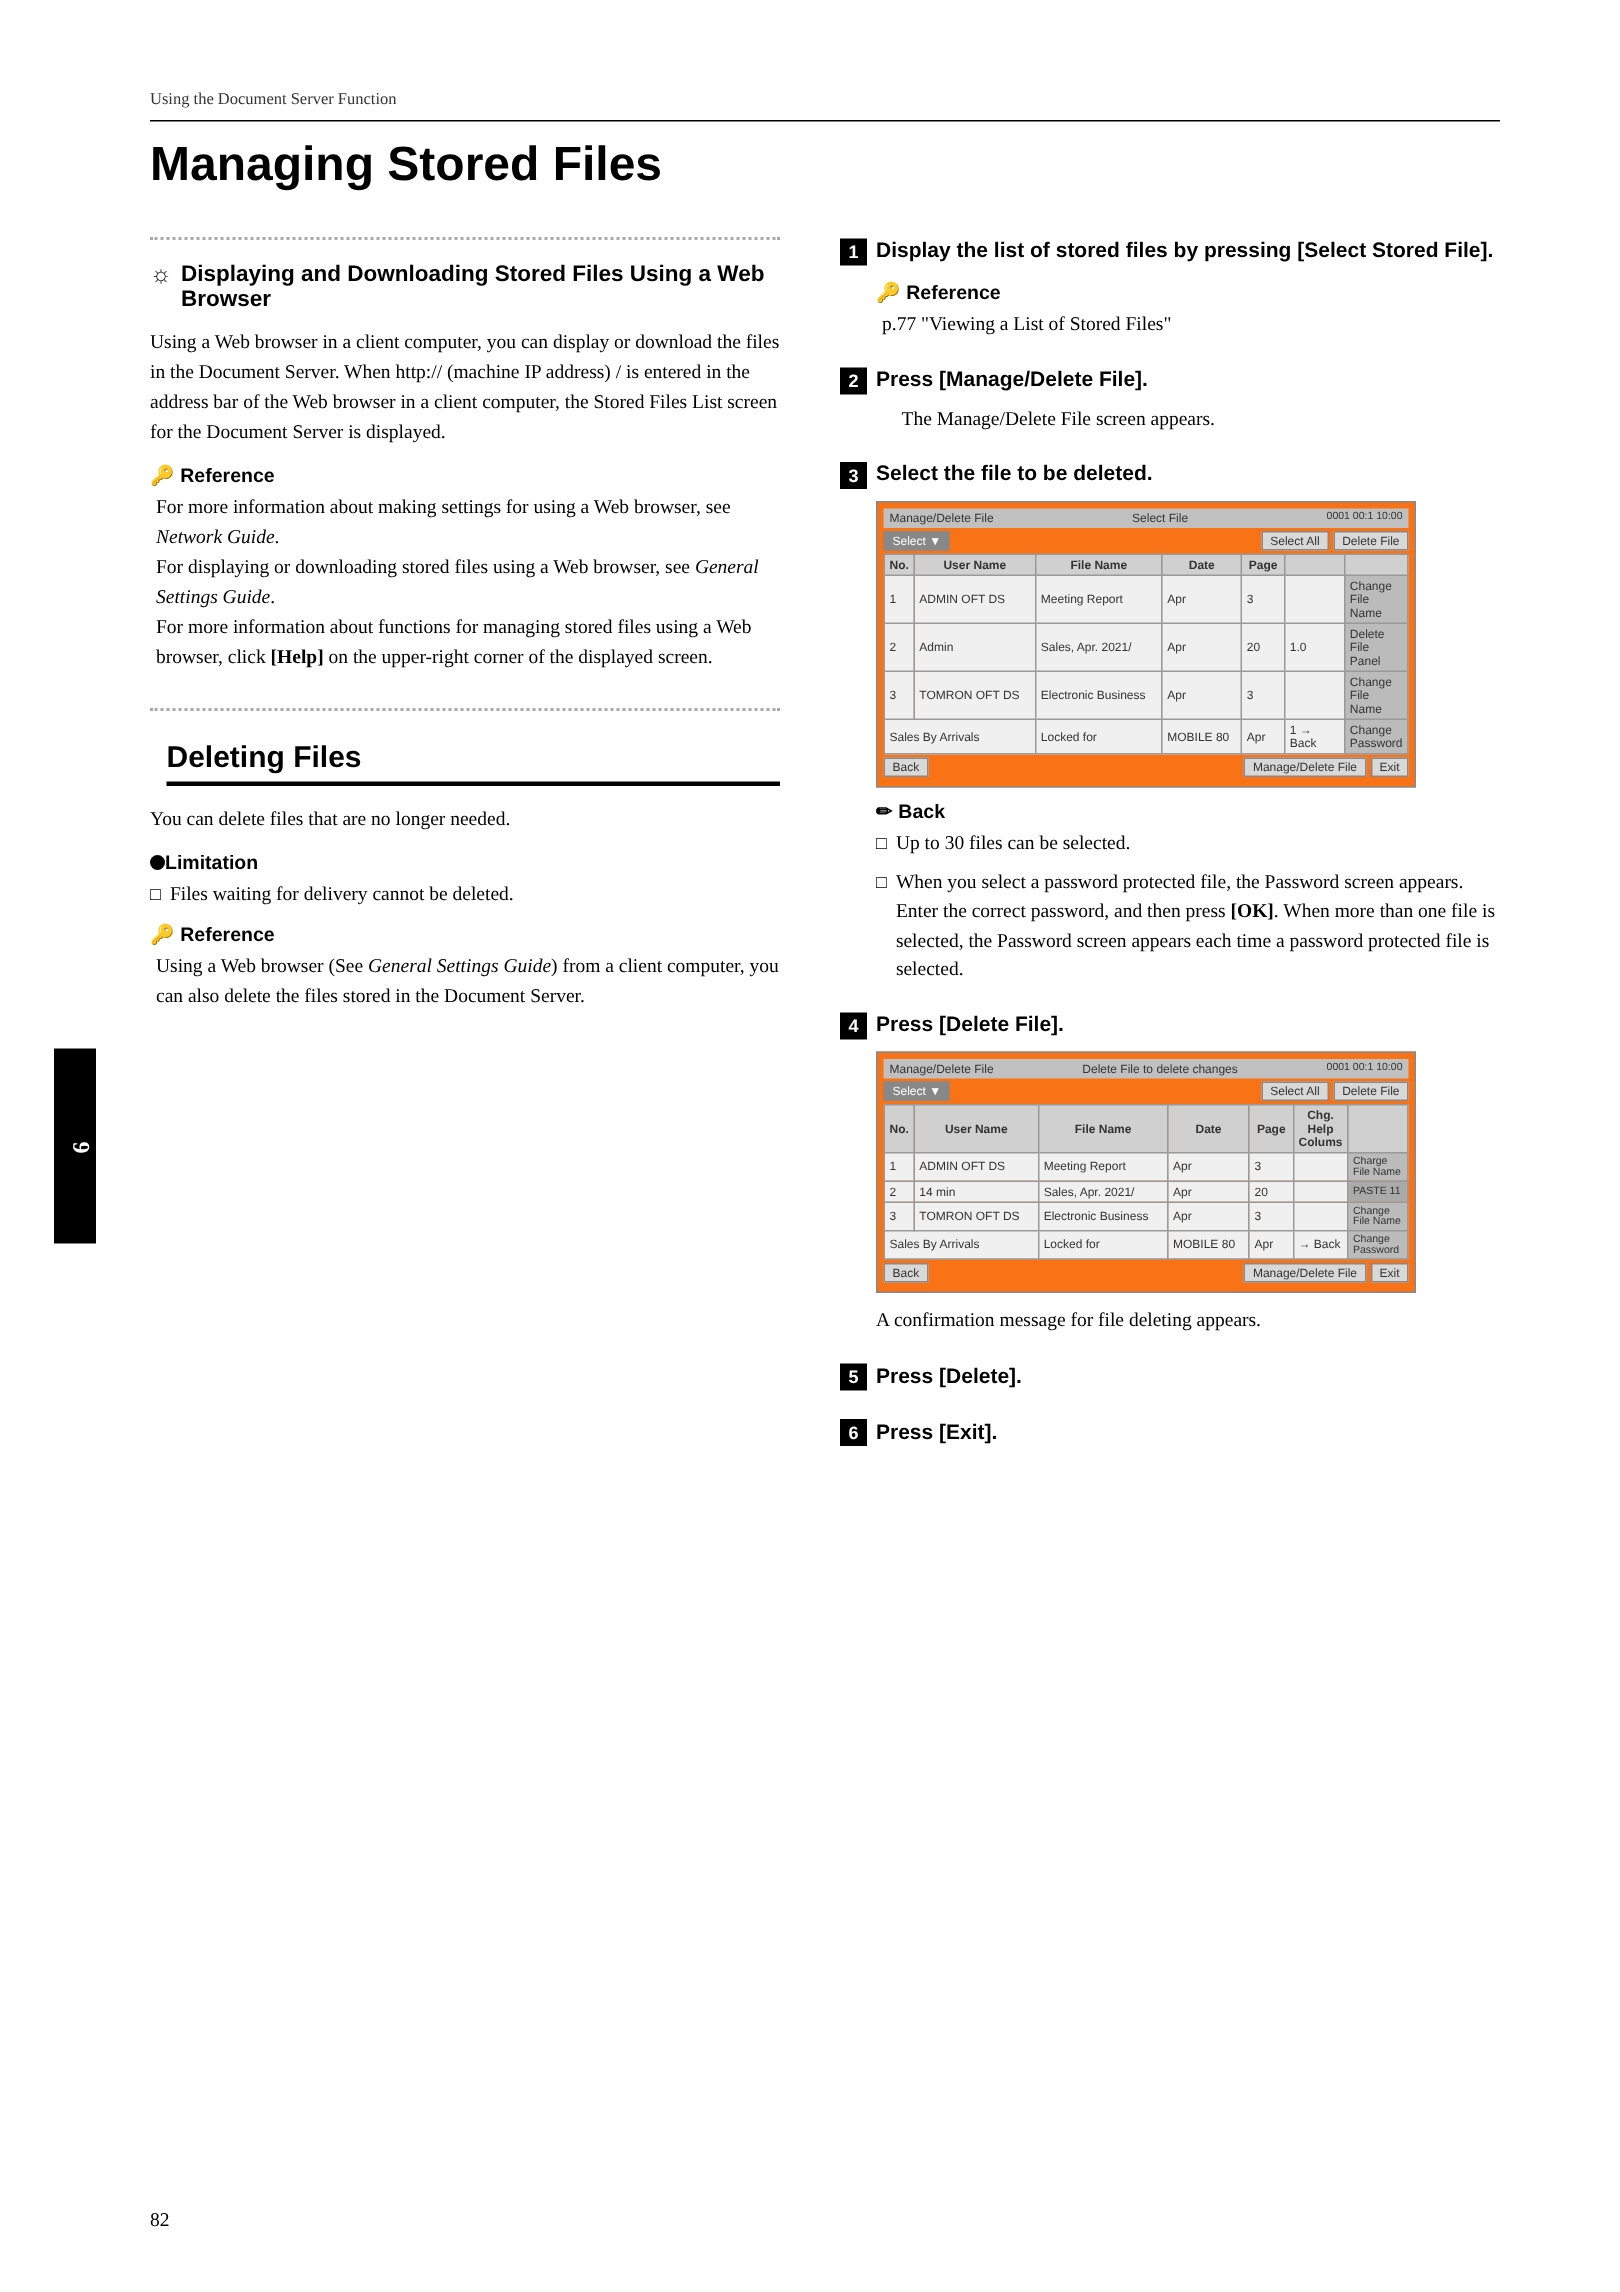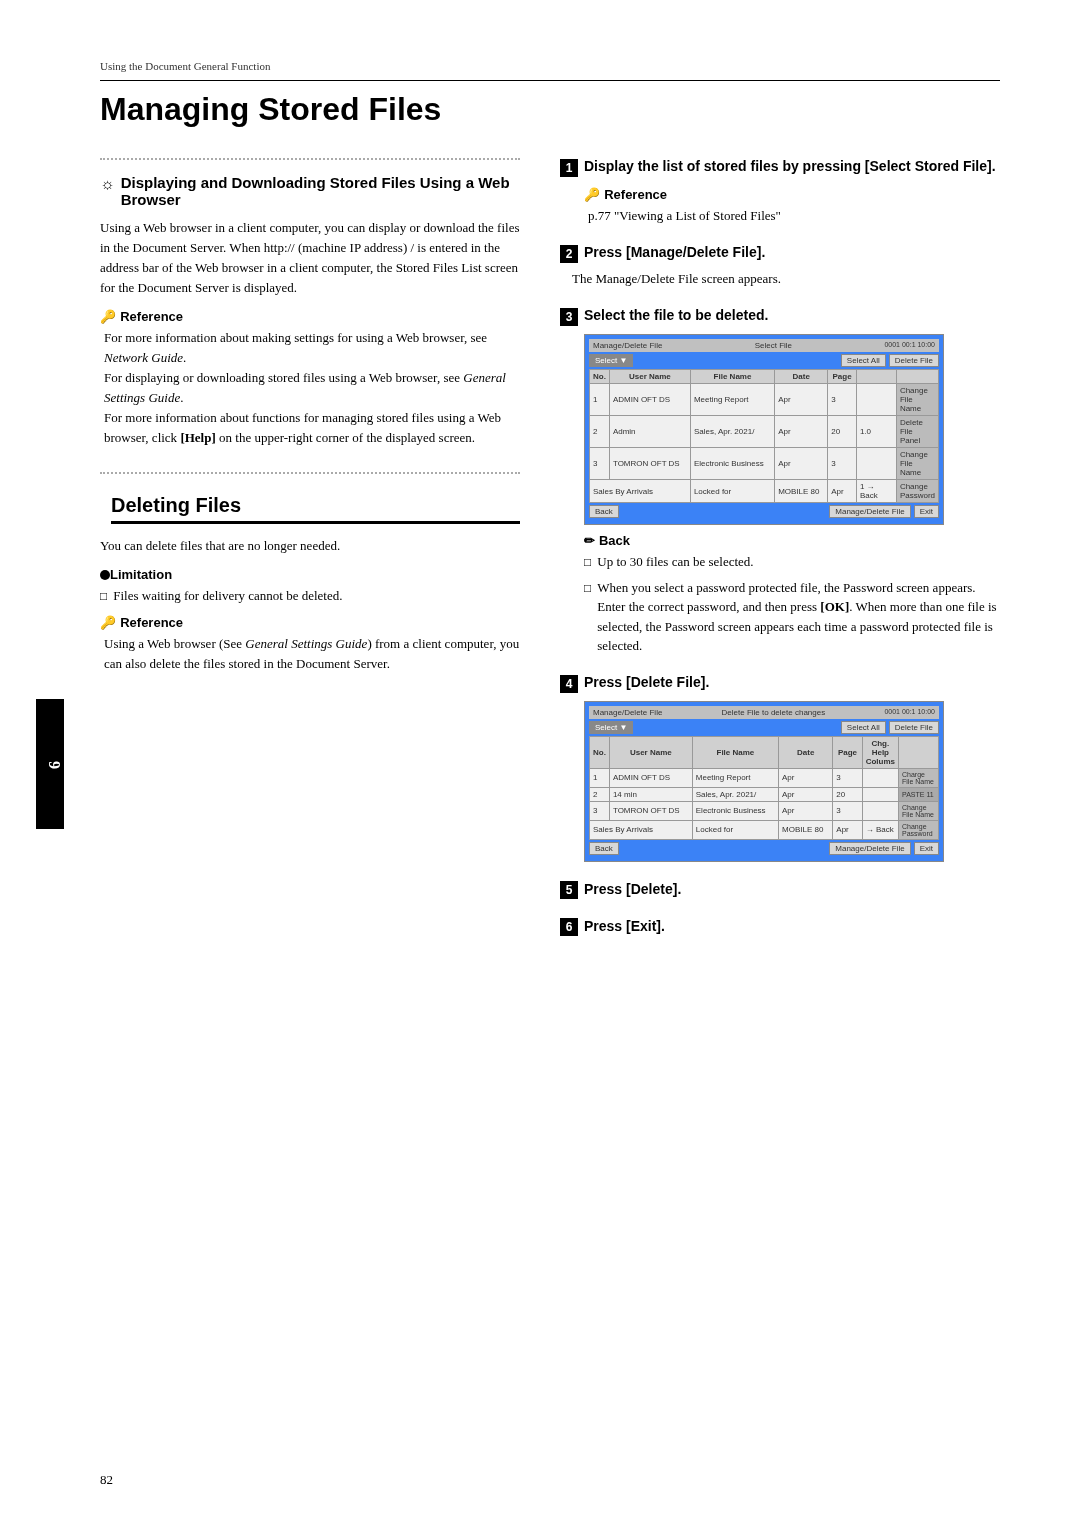--- a/index.html
+++ b/index.html
@@ -170,21 +170,21 @@
       font-family: Arial, sans-serif;
       display: flex;
       align-items: center;
       gap: 4px;
       margin-bottom: 4px;
     }
     .pencil-icon { font-size: 13px; }
     
     .screen-sim {
       border: 1px solid #888;
-      background: #3b82f6;
+      background: #f97316;
       margin: 8px 0;
       padding: 4px;
       font-size: 9px;
       color: #333;
       font-family: Arial, sans-serif;
     }
     .screen-sim table {
       width: 100%;
       border-collapse: collapse;
       font-size: 8px;
@@ -254,21 +254,21 @@
       margin-bottom: 6px;
     }
   </style>
 </head>
 <body>
 
 <div class="page">
 
   <div class="sidebar-num">6</div>
 
-  <div class="breadcrumb">Using the Document General Function</div>
+  <div class="breadcrumb">Using the Document Server Function</div>
 
   <div class="page-title">Managing Stored Files</div>
 
   <div class="two-col">
 
     <div class="left-col">
 
       <div style="border-top: 2px dotted #aaa; border-bottom: 2px dotted #aaa; padding: 14px 0; margin-bottom: 20px;">
         <div class="section-title">
           <span class="sun-icon">☼</span>
@@ -334,21 +334,21 @@
           </div>
           <p class="reference-text">p.77 "Viewing a List of Stored Files"</p>
         </div>
       </div>
 
       <div class="step-block">
         <div class="step-heading">
           <span class="step-num">2</span>
           <span><span class="bold">Press [Manage/Delete File].</span></span>
         </div>
-        <p class="step-text" style="margin-left:12px;">The Manage/Delete File screen appears.</p>
+        <p class="step-text" style="margin-left:41px;">The Manage/Delete File screen appears.</p>
       </div>
 
       <div class="step-block">
         <div class="step-heading">
           <span class="step-num">3</span>
           <span><span class="bold">Select the file to be deleted.</span></span>
         </div>
 
         <div class="screen-sim" style="margin-left:24px; width: 360px;">
           <div class="top-bar">
@@ -499,20 +499,21 @@
           </tbody>
             </table>
           <div class="btn-row" style="margin-top:2px;">
             <span class="btn">Back</span>
             <span style="flex:1;"></span>
             <span class="btn">Manage/Delete File</span>
             <span class="btn">Exit</span>
           </div>
         </div>
 
+        <p class="step-text" style="margin-left:24px; margin-top:6px;">A confirmation message for file deleting appears.</p>
       </div>
 
       <div class="step-block">
         <div class="simple-step">
           <span class="step-num">5</span>
           <span class="bold">Press [Delete].</span>
         </div>
       </div>
 
       <div class="step-block">

